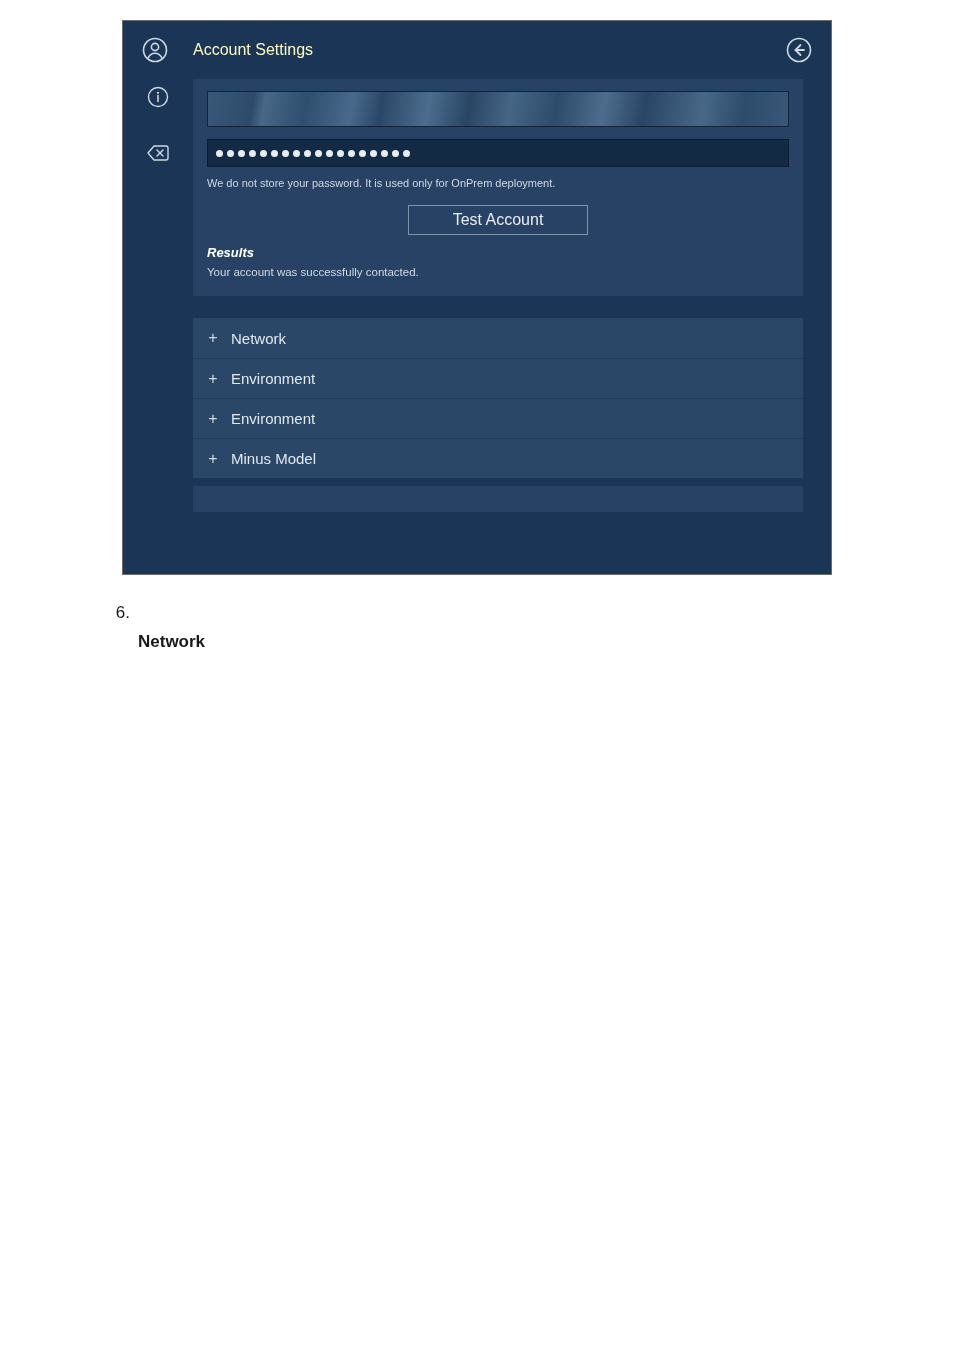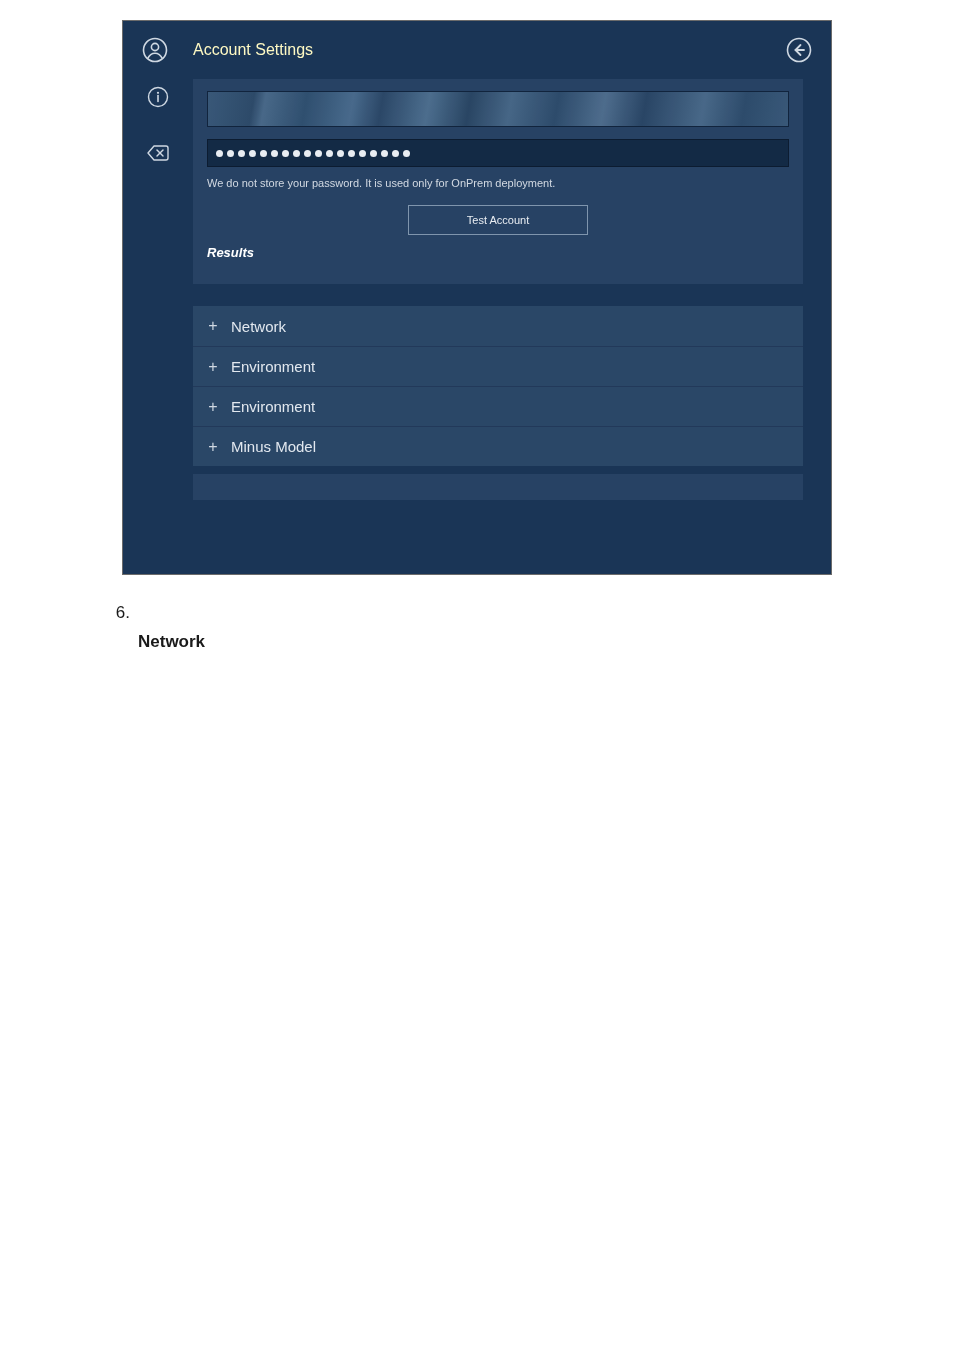--- a/index.html
+++ b/index.html
@@ -115,21 +115,21 @@
     display: flex;
     justify-content: center;
     margin-bottom: 10px;
   }
   .test-btn {
     width: 180px;
     height: 30px;
     background: transparent;
     border: 1px solid #7f95ad;
     color: #e9edf2;
-    font-size: 11px;
+    font-size: 16px;
     display: inline-flex;
     align-items: center;
     justify-content: center;
     cursor: pointer;
   }
   .results-h {
     font-size: 13px;
     font-weight: 700;
     color: #fff;
     margin-top: 4px;
@@ -277,20 +277,21 @@
               </div>
           </div>
 
           <div class="hint">We do not store your password. It is used only for OnPrem deployment.</div>
 
           <div class="btn-row">
             <div class="test-btn">Test Account</div>
           </div>
 
           <div class="results-h">Results</div>
+          <div class="results-text">Your account was successfully contacted.</div>
 
         </div>
 
         <div class="accordion" id="accordion-container">
             <div class="acc-item">
               <span class="acc-plus">+</span>
               <span class="acc-label">Network</span>
             </div>
             <div class="acc-item">
               <span class="acc-plus">+</span>

